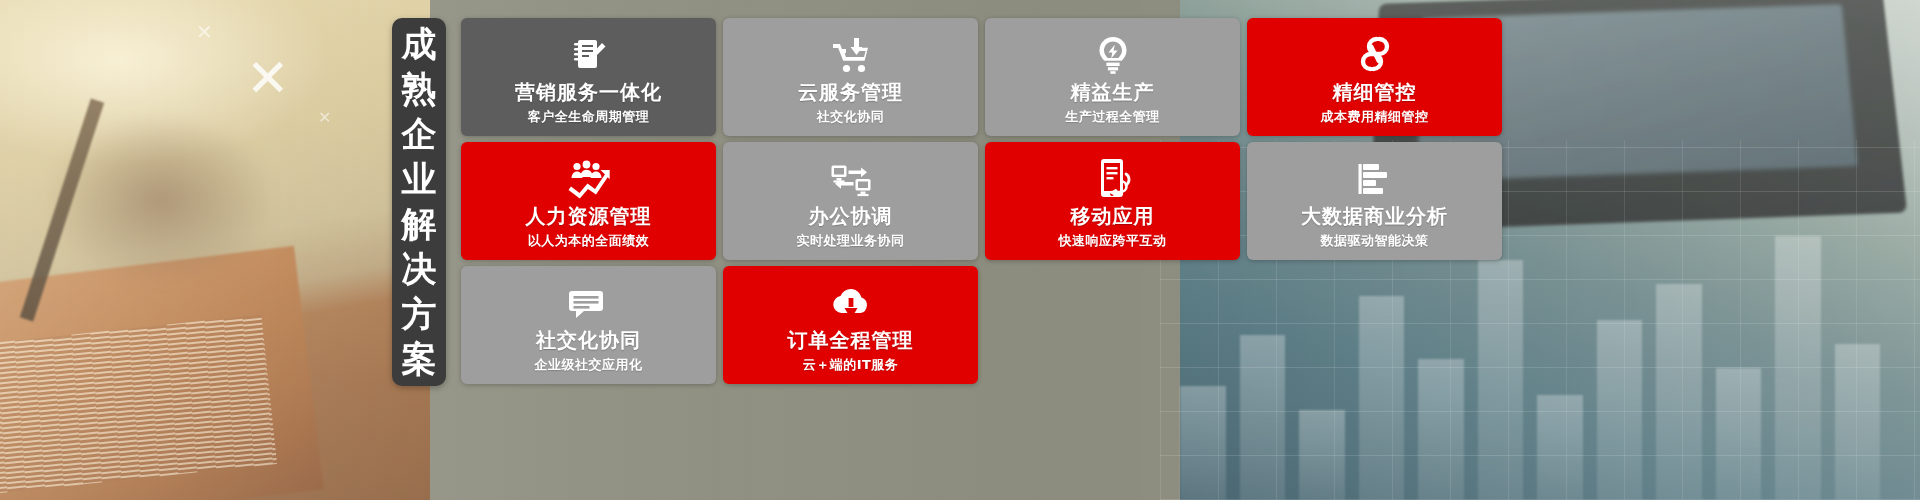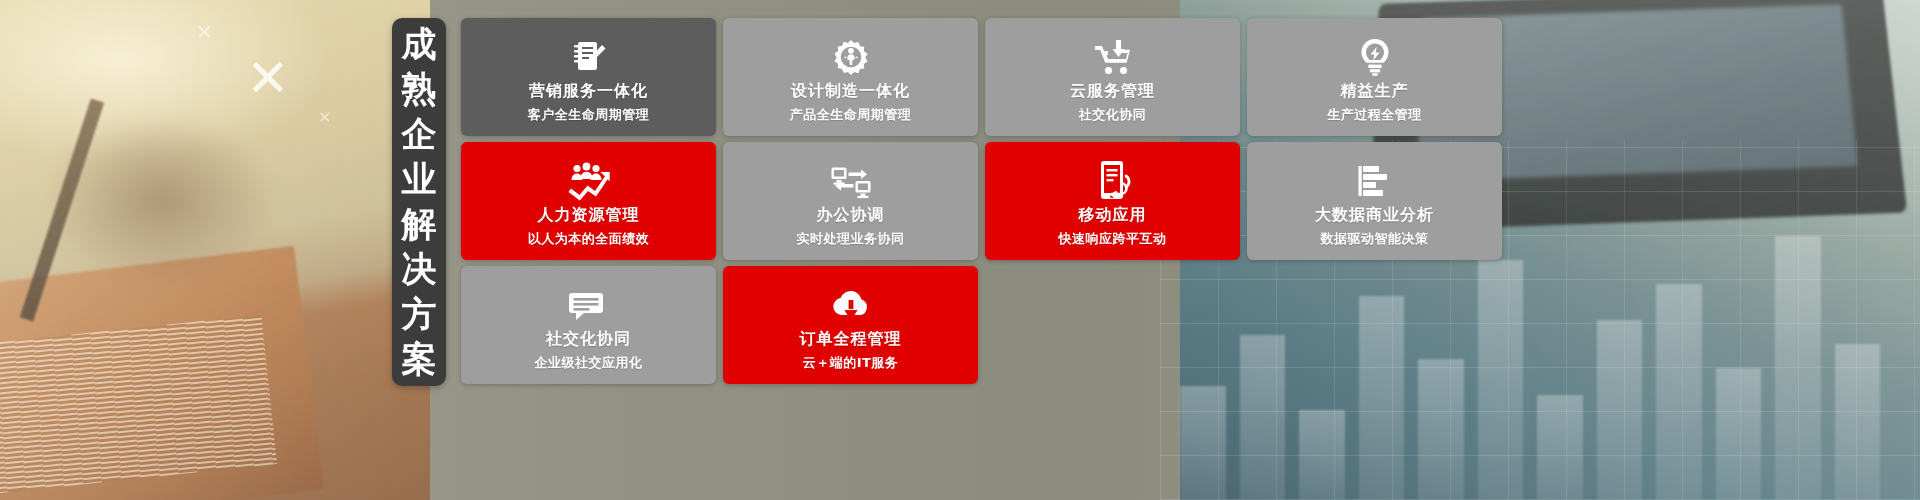--- a/index.html
+++ b/index.html
@@ -112,22 +112,22 @@
     box-shadow:0 1px 5px rgba(0,0,0,.25);
     overflow:hidden;
   }
   .card.dark {background:#5d5d5d;}
   .card.light{background:#9e9e9e;}
   .card.red  {background:#e00000;}
 
   .card .icon{height:44px;display:flex;align-items:flex-end;justify-content:center;margin-bottom:7px;}
   .card .icon svg{display:block;}
   .card .t1{
-    color:#fff;font-size:16px;font-weight:700;letter-spacing:1px;line-height:1;
-    font-family:Liberation Mono, monospace;
+    color:#fff;font-size:20px;font-weight:700;letter-spacing:1px;line-height:1;
+    font-family:Liberation Serif, serif;
     text-shadow:0 1px 1px rgba(0,0,0,.22);
   }
   .card .t2{
     color:#fff;font-size:13px;font-weight:700;letter-spacing:.5px;line-height:1;
     margin-top:8px;
     font-family:"DejaVu Sans","Liberation Sans",sans-serif;
     text-shadow:0 1px 1px rgba(0,0,0,.18);
   }
 </style>
 </head>
@@ -190,34 +190,20 @@
           <rect x="13" y="10" width="11" height="2" fill="#5d5d5d"></rect>
           <rect x="13" y="15" width="11" height="2" fill="#5d5d5d"></rect>
           <rect x="13" y="20" width="7" height="2" fill="#5d5d5d"></rect>
           <path d="M33 8 L36.5 11.5 L25 23 L20.5 24.5 L22 20z"></path>
         </svg>
       </div>
       <div class="t1">营销服务一体化</div>
       <div class="t2">客户全生命周期管理</div>
     </div>
 
-    <div class="card light">
-      <div class="icon">
-        <svg width="40" height="40" viewBox="0 0 40 40" fill="#fff">
-          <path d="M20 3 l3.1 3.1 4.2-1.2 1.6 4.1 4.3 .9-.3 4.4 3.6 2.5-2.2 3.8 2.2 3.8-3.6 2.5 .3 4.4-4.3 .9-1.6 4.1-4.2-1.2L20 38l-3.1-3.1-4.2 1.2-1.6-4.1-4.3-.9 .3-4.4L3.5 24.2l2.2-3.8-2.2-3.8 3.6-2.5-.3-4.4 4.3-.9 1.6-4.1 4.2 1.2z"></path>
-          <circle cx="20" cy="20" r="10.3" fill="#9e9e9e"></circle>
-          <circle cx="20" cy="13.8" r="2.9"></circle>
-          <path d="M20 17.2c-2.2 0-3.6 1.5-3.6 3.3v2.2h2l.5 5.3h2.2l.5-5.3h2v-2.2c0-1.8-1.4-3.3-3.6-3.3z"></path>
-          <path d="M13.6 19.3 l2.4 1.1 -2.4 1.2z"></path>
-          <path d="M26.4 19.3 l-2.4 1.1 2.4 1.2z"></path>
-        </svg>
-      </div>
-      <div class="t1">设计制造一体化</div>
-      <div class="t2">产品全生命周期管理</div>
-    </div>
 
     <div class="card light">
       <div class="icon">
         <svg width="42" height="40" viewBox="0 0 42 40" fill="#fff">
           <rect x="24" y="3" width="5" height="10"></rect>
           <path d="M20.5 12 L26.5 20 L32.5 12z"></path>
           <path d="M3 9 h7 l2 5 h4 v4 h-1.3 l1.2 4 H34 l1.6 -6 h-6.4 l-2.5 -3.3 H38 l-3.4 13 H13.2 L8.2 13 H3z"></path>
           <circle cx="16.5" cy="33.5" r="3.6"></circle>
           <circle cx="31.5" cy="33.5" r="3.6"></circle>
         </svg>
@@ -235,20 +221,31 @@
           <path d="M20.8 9.8 L14.4 17.4 h3.9 l-1.1 6 6.4-7.9 h-4z"></path>
           <rect x="12.4" y="27.6" width="13.2" height="3.4"></rect>
           <rect x="13.9" y="32.2" width="10.2" height="3.2"></rect>
           <rect x="16.4" y="36.2" width="5.2" height="2.6"></rect>
         </svg>
       </div>
       <div class="t1">精益生产</div>
       <div class="t2">生产过程全管理</div>
     </div>
 
+    <div class="card red">
+      <div class="icon">
+        <svg width="38" height="42" viewBox="0 0 38 42" fill="none" stroke="#fff" stroke-width="4.4" stroke-linecap="round">
+          <path d="M23.5 6 a7.5 7.5 0 0 1 0 15 h-3 a7.5 7.5 0 0 1 0 -15"></path>
+          <path d="M14.5 36 a7.5 7.5 0 0 1 0 -15 h3 a7.5 7.5 0 0 1 0 15"></path>
+          <path d="M15.5 13.5 L22.5 28" stroke-width="4"></path>
+        </svg>
+      </div>
+      <div class="t1">精细管控</div>
+      <div class="t2">成本费用精细管控</div>
+    </div>
 
     <div class="card red">
       <div class="icon">
         <svg width="44" height="40" viewBox="0 0 44 40" fill="#fff">
           <circle cx="10" cy="7.5" r="3.6"></circle>
           <circle cx="19.5" cy="5.5" r="3.9"></circle>
           <circle cx="29" cy="7.5" r="3.6"></circle>
           <path d="M4.5 19 c0-4 2.6-6.6 5.5-6.6 S15.5 15 15.5 19z"></path>
           <path d="M13.3 18 c0-4.4 2.8-7.2 6.2-7.2 s6.2 2.8 6.2 7.2z"></path>
           <path d="M23.5 19 c0-4 2.6-6.6 5.5-6.6 S34.5 15 34.5 19z"></path>

